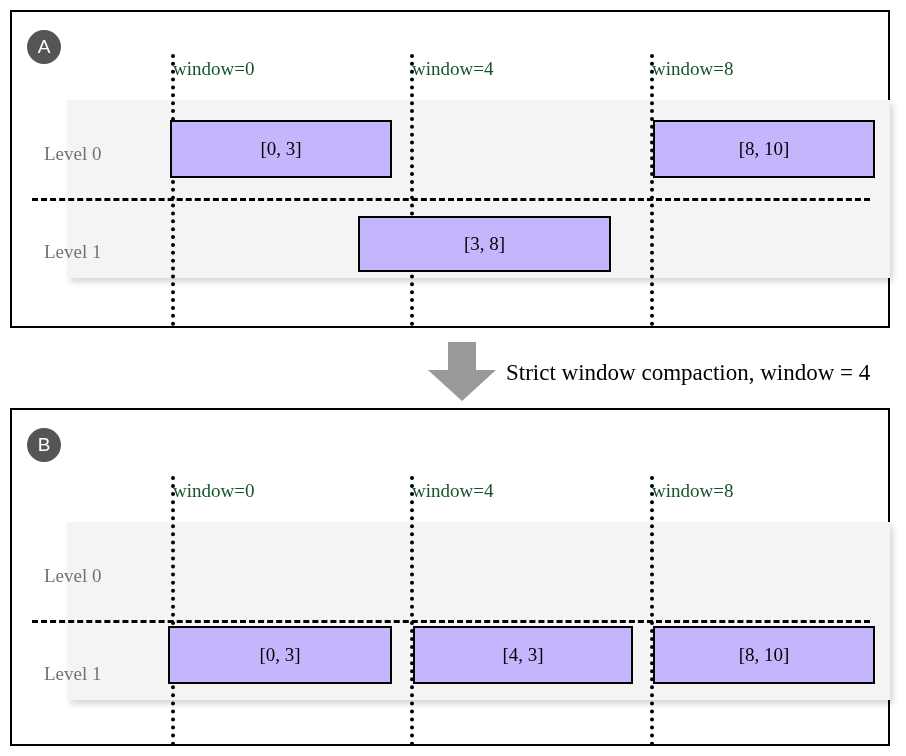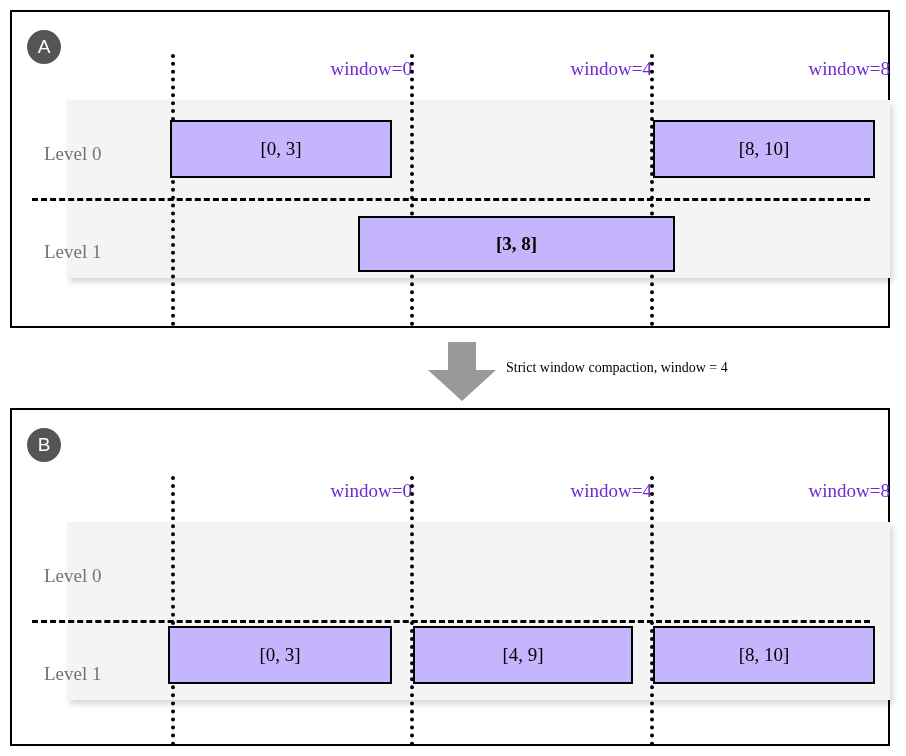--- a/index.html
+++ b/index.html
@@ -46,22 +46,22 @@
   .band {
     position: absolute;
     background: #f4f4f4;
     box-shadow: 3px 4px 6px rgba(0,0,0,0.16);
   }
 
   
   .win-label {
     position: absolute;
     font-size: 19px;
-    color: #6d28d9;
-    text-align: right;
+    color: #14532d;
+    text-align: left;
     white-space: nowrap;
   }
 
   
   .vline {
     position: absolute;
     width: 0;
     border-left: 4px dotted #000000;
   }
 
@@ -99,21 +99,21 @@
     left: 426px;
     top: 342px;
     width: 72px;
     height: 60px;
   }
   #arrow-wrap svg { display: block; }
   #transition-caption {
     position: absolute;
     left: 506px;
     top: 360px;
-    font-size: 14px;
+    font-size: 23px;
     color: #000000;
     white-space: nowrap;
   }
 </style>
 </head>
 <body>
 
 <div class="panel" id="panel-a">
 
   <div class="badge">A</div>
@@ -128,21 +128,21 @@
   <div class="vline" style="left:398px; top:42px; height:272px;"></div>
   <div class="vline" style="left:638px; top:42px; height:272px;"></div>
 
   <div class="hline" style="left:20px; top:186px; width:838px;"></div>
 
   <div class="level-label" style="left:32px; top:131px;">Level 0</div>
   <div class="level-label" style="left:32px; top:229px;">Level 1</div>
 
   <div class="ibox" style="left:158px; top:108px; width:222px; height:58px;">[0, 3]</div>
   <div class="ibox" style="left:641px; top:108px; width:222px; height:58px;">[8, 10]</div>
-  <div class="ibox" style="left:346px; top:204px; width:317px; height:56px;font-weight:bold;">[3, 8]</div>
+  <div class="ibox" style="left:346px; top:204px; width:253px; height:56px;">[3, 8]</div>
 
 </div>
 
 <div id="arrow-wrap">
   <svg width="72" height="60" viewBox="0 0 72 60">
     <polygon points="22,0 50,0 50,28 70,28 36,59 2,28 22,28" fill="#999999"></polygon>
   </svg>
 </div>
 <div id="transition-caption">Strict window compaction, window = 4</div>
 
@@ -159,16 +159,16 @@
   <div class="vline" style="left:159px; top:66px; height:270px;"></div>
   <div class="vline" style="left:398px; top:66px; height:270px;"></div>
   <div class="vline" style="left:638px; top:66px; height:270px;"></div>
 
   <div class="hline" style="left:20px; top:210px; width:838px;"></div>
 
   <div class="level-label" style="left:32px; top:155px;">Level 0</div>
   <div class="level-label" style="left:32px; top:253px;">Level 1</div>
 
   <div class="ibox" style="left:156px; top:216px; width:224px; height:58px;">[0, 3]</div>
-  <div class="ibox" style="left:401px; top:216px; width:220px; height:58px;">[4, 9]</div>
+  <div class="ibox" style="left:401px; top:216px; width:220px; height:58px;">[4, 3]</div>
   <div class="ibox" style="left:641px; top:216px; width:222px; height:58px;">[8, 10]</div>
 
 </div>
 
 </body></html>

